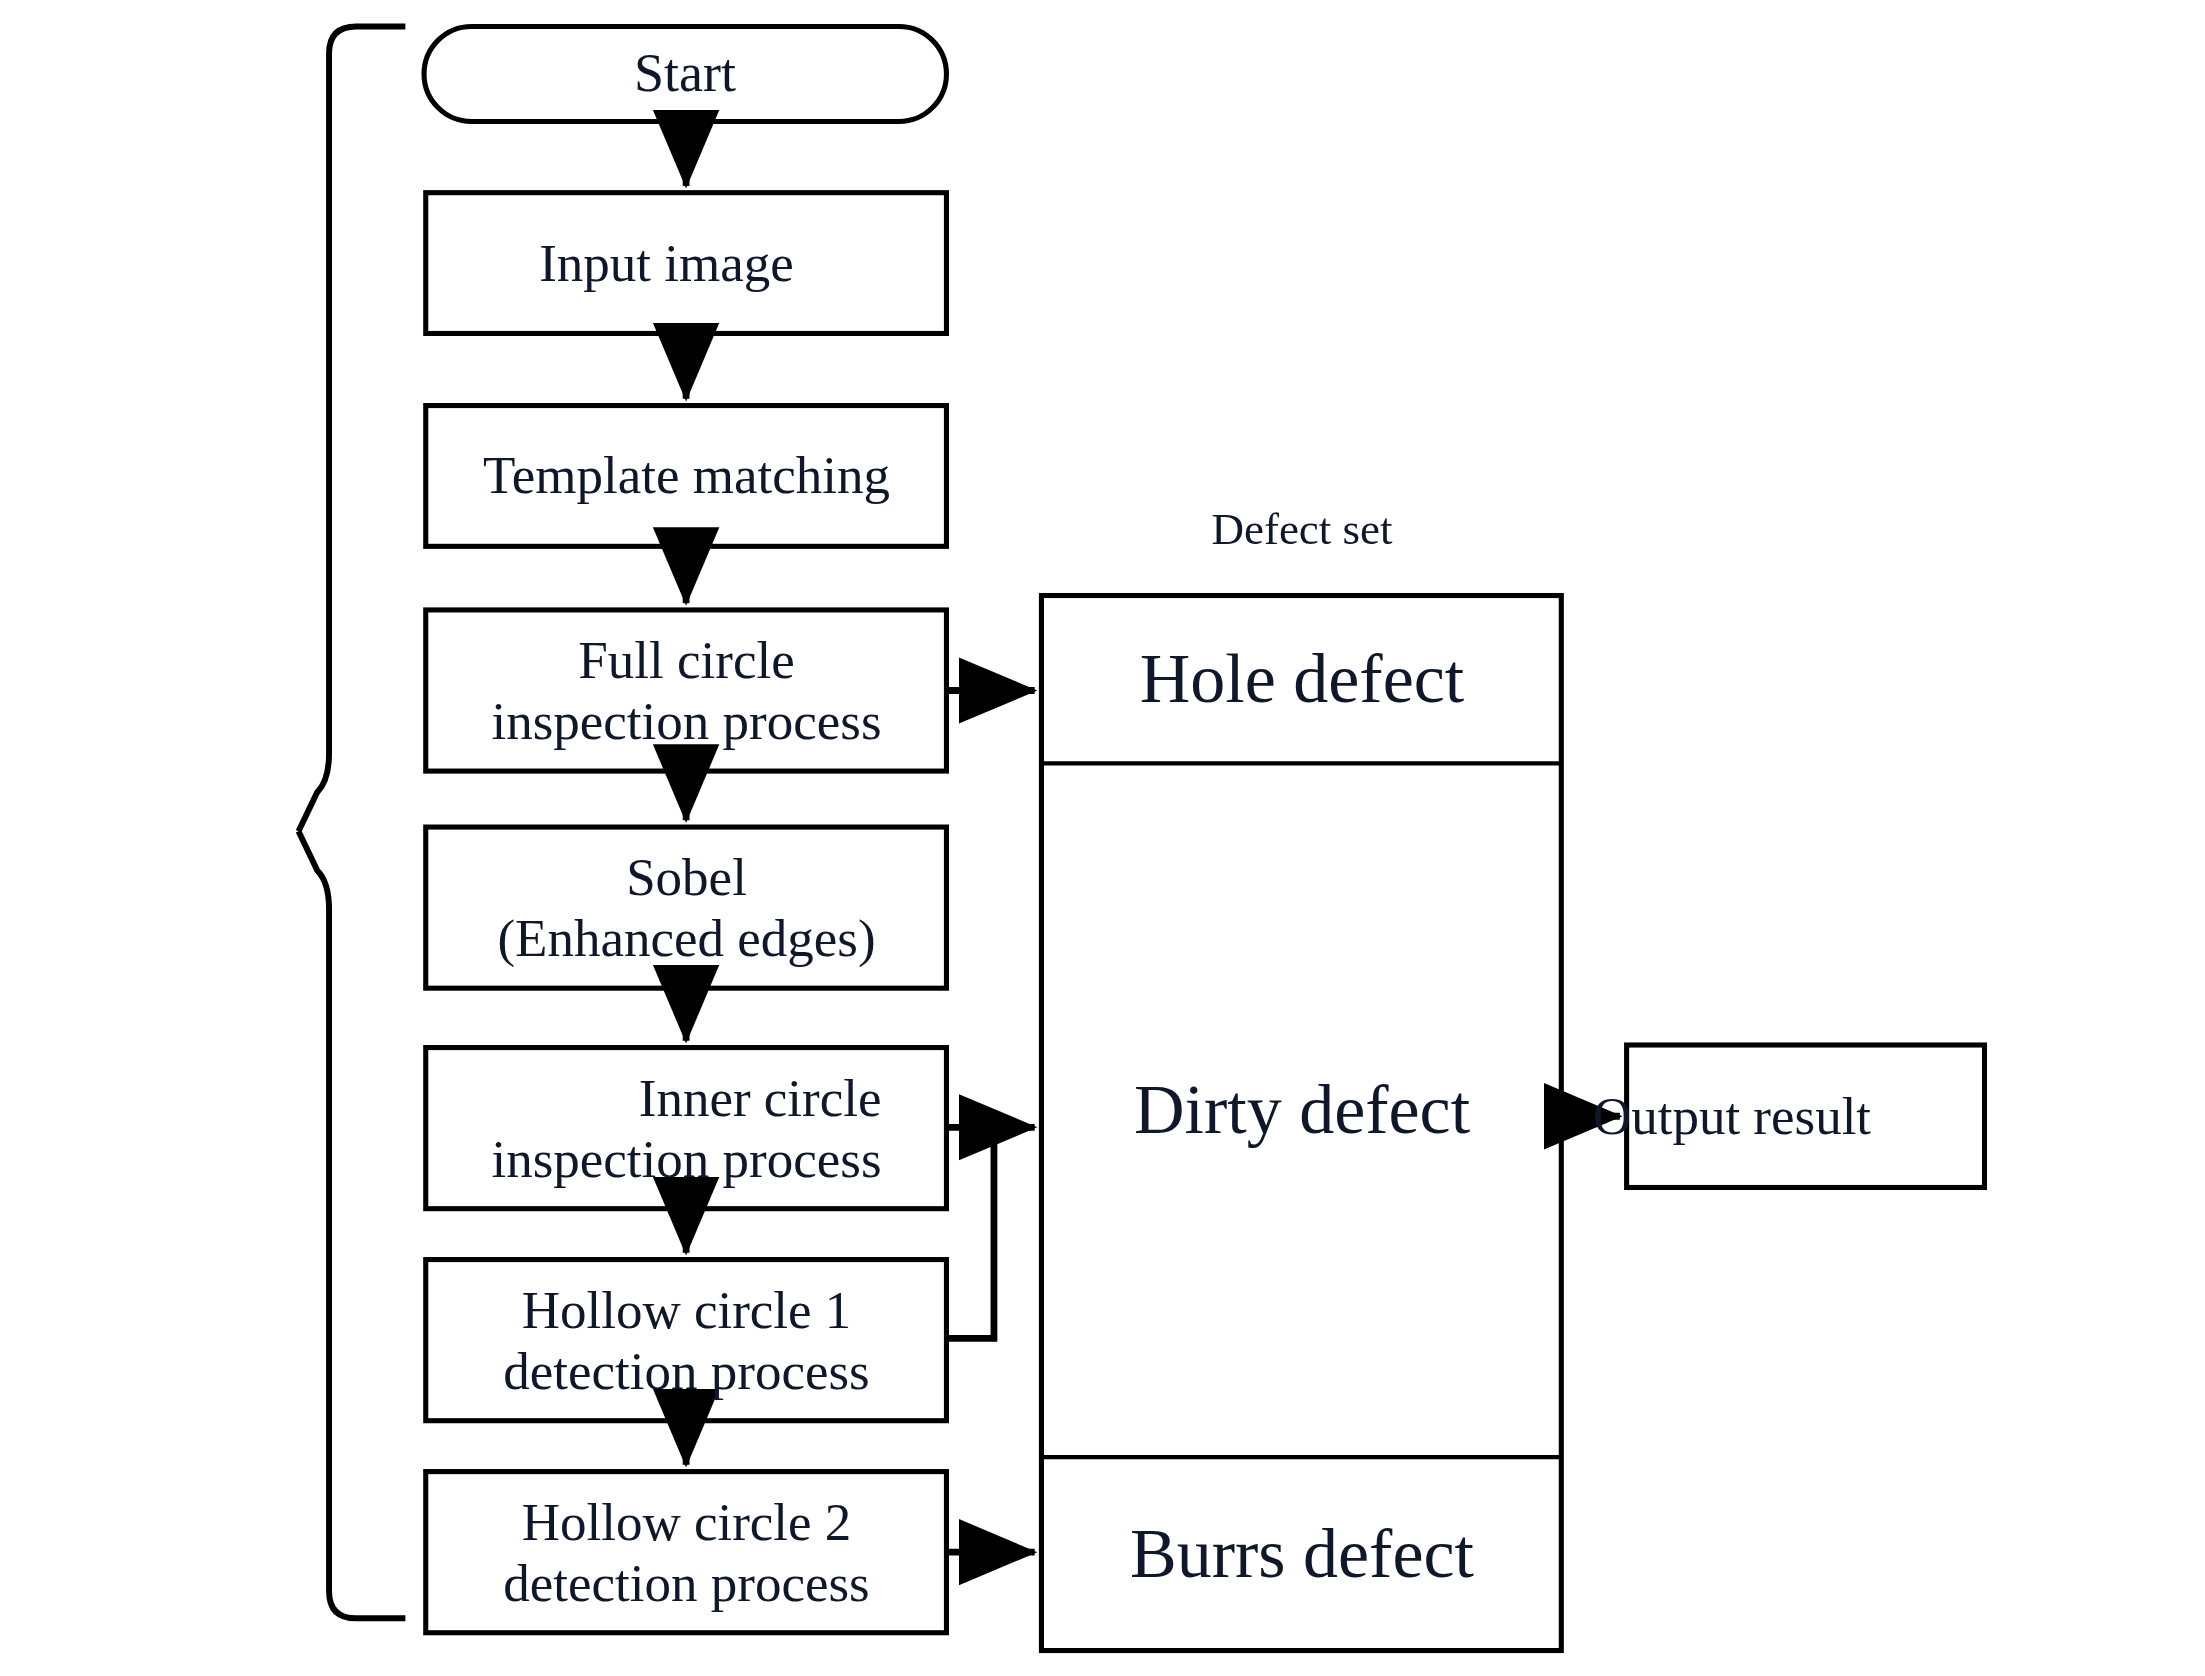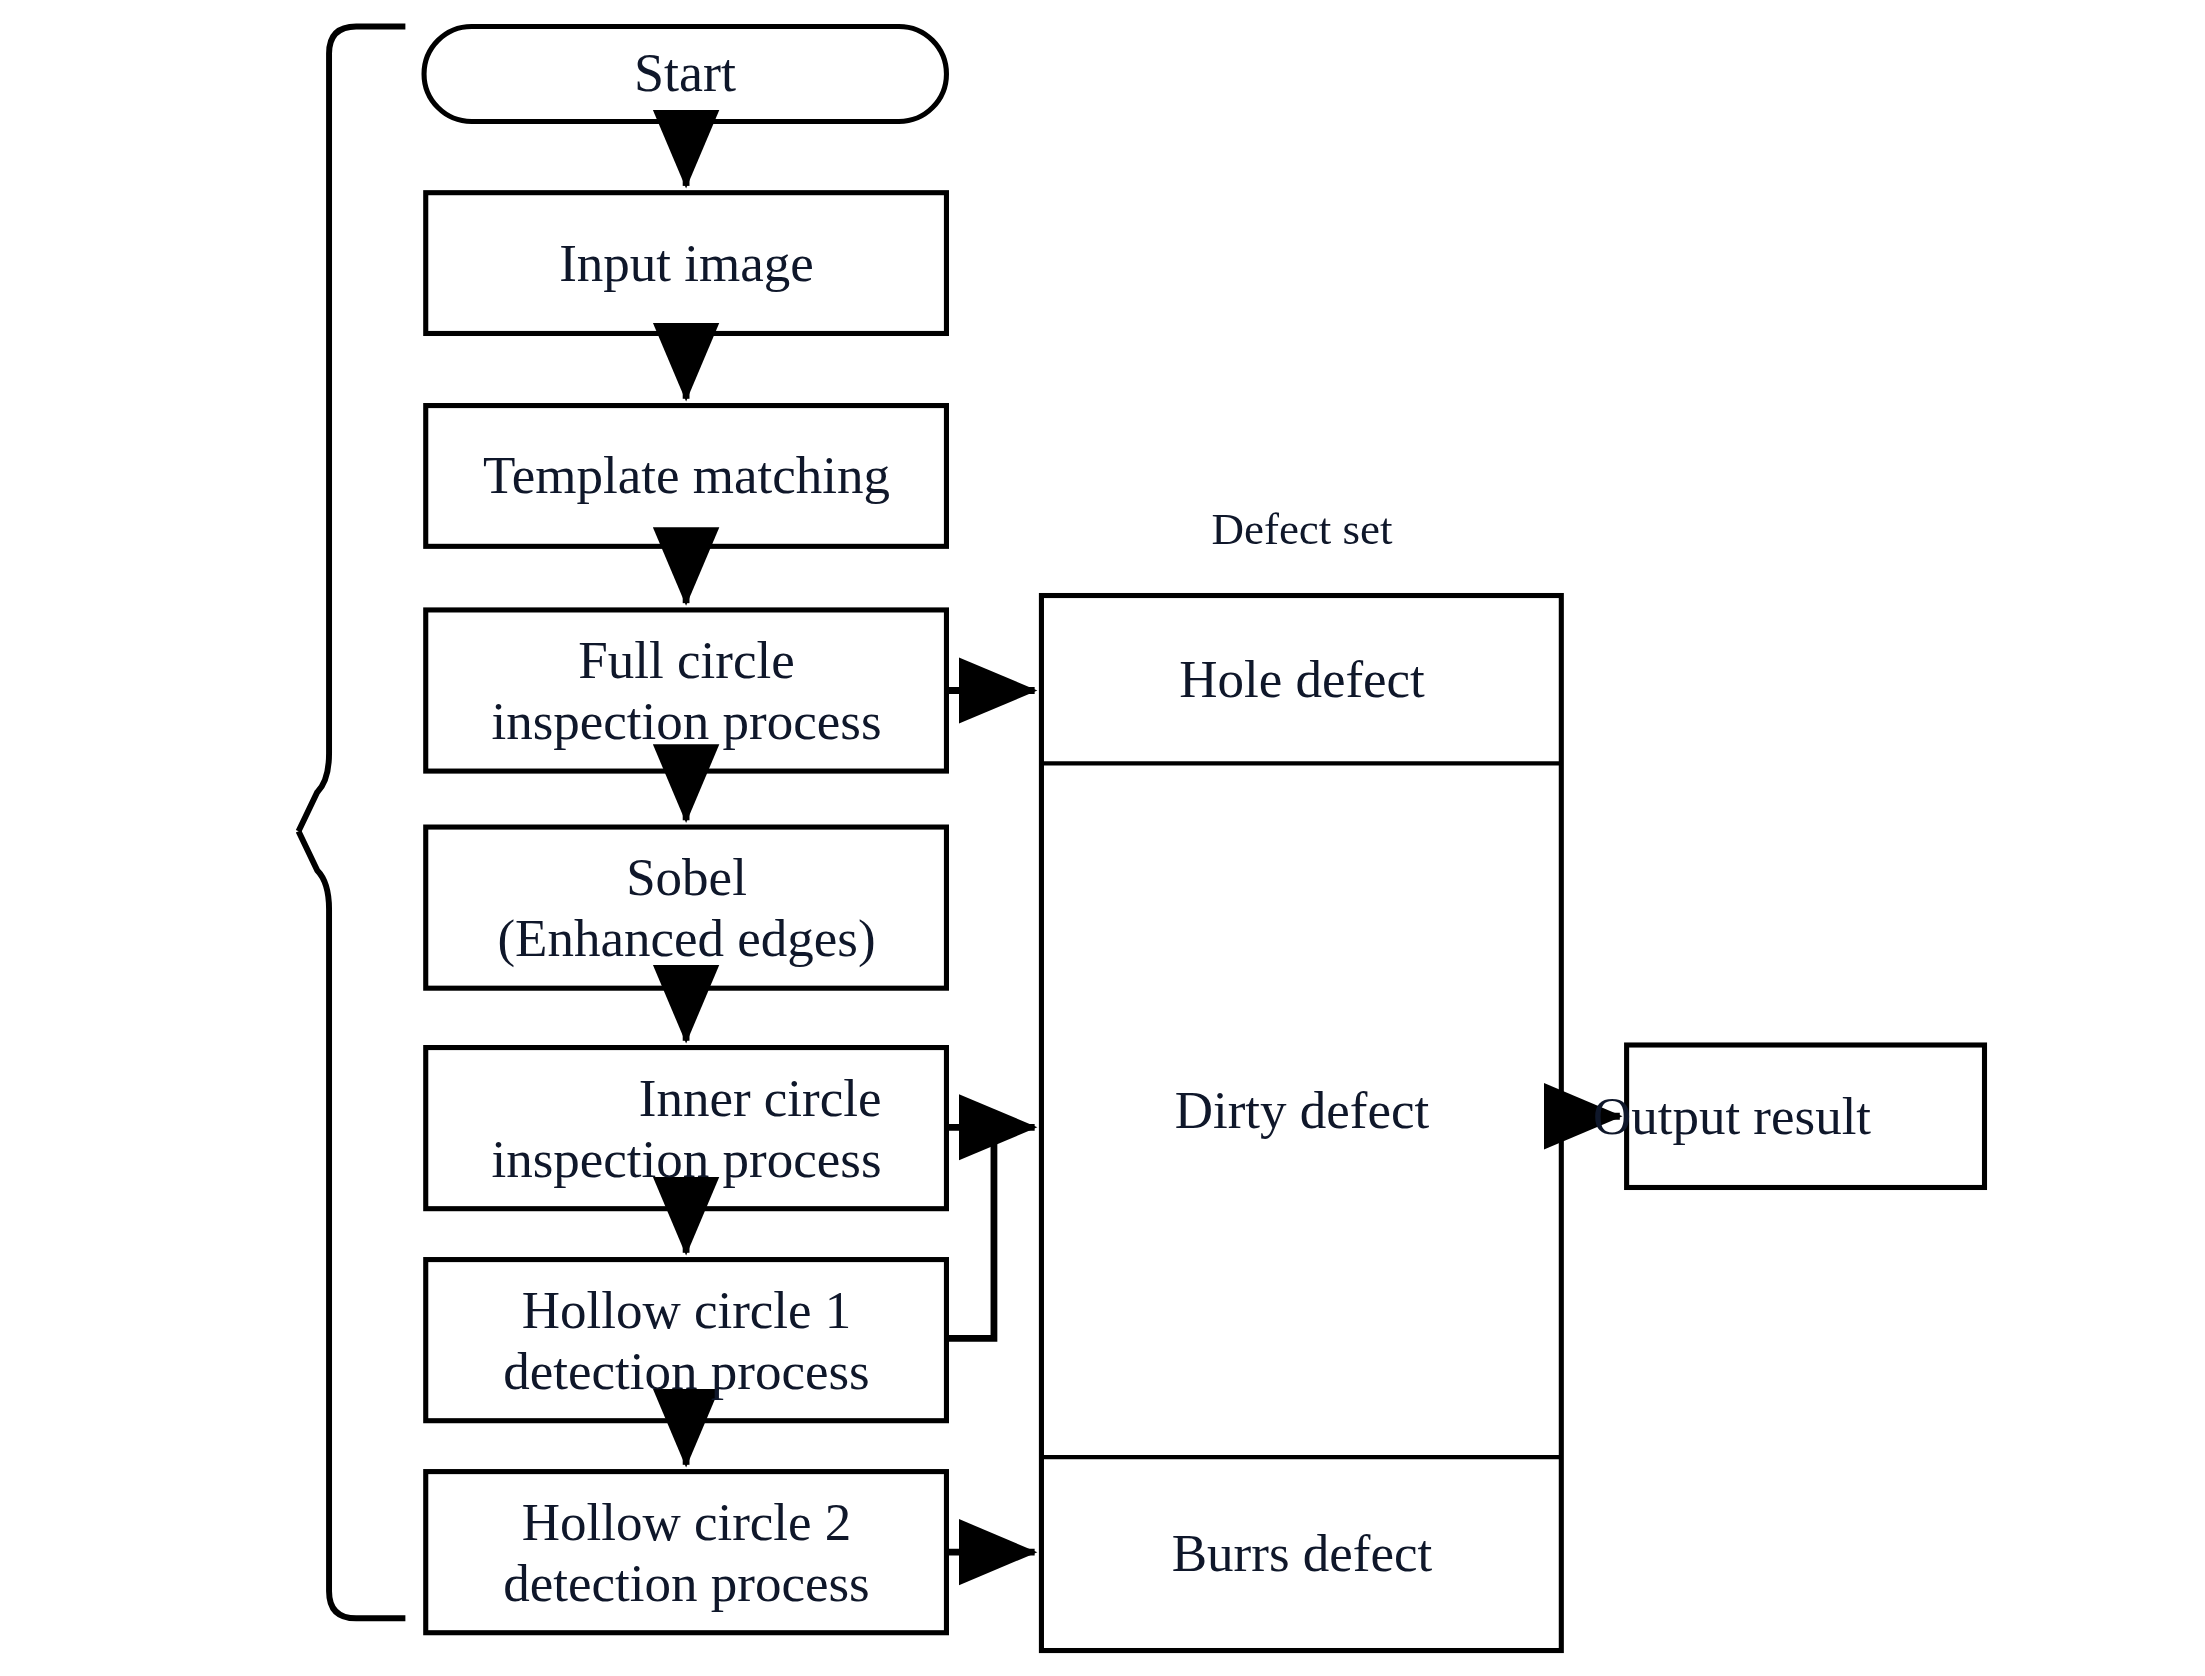--- a/index.html
+++ b/index.html
@@ -31,21 +31,21 @@
     align-items: center;
     justify-content: center;
     text-align: center;
     line-height: 1.14;
     white-space: pre-line;
     color: #0f172a;
     font-family: "Liberation Serif", "DejaVu Serif", serif;
   }
   .box-text  { font-size: 53px; }
   .pill-text { font-size: 54px; }
-  .panel-text{ font-size: 53px; }
+  .panel-text{ font-size: 70px; }
   .cap-text  { font-size: 45px; }
   .brace-text{ font-size: 53px; line-height: 1.18; }
 </style>
 </head>
 <body>
 
 <div id="canvas">
 
   <svg id="vec" viewBox="0 0 2600 1977" xmlns="http://www.w3.org/2000/svg">
     <defs>
@@ -92,21 +92,21 @@
       <polyline points="1116,1578 1172,1578 1172,1329" stroke-width="8"></polyline>
 
       <line x1="1841" y1="1316" x2="1910" y2="1316" stroke-width="8" marker-end="url(#ah)"></line>
 
     </g>
   </svg>
 
 
   <div class="lbl pill-text" style="left:424px; top:26px; width:522px; height:95px;">Start</div>
 
-  <div class="lbl box-text" style="left:426px; top:193px; width:521px; height:141px;">Input image</div>
+  <div class="lbl box-text" style="left:406px; top:193px; width:521px; height:141px;">Input image</div>
 
   <div class="lbl box-text" style="left:426px; top:405px; width:521px; height:141px;">Template matching</div>
 
   <div class="lbl box-text" style="left:426px; top:610px; width:521px; height:161px;">Full circle
 inspection process</div>
 
   <div class="lbl box-text" style="left:426px; top:827px; width:521px; height:161px;">Sobel
 (Enhanced edges)</div>
 
   <div class="lbl box-text" style="left:426px; top:1048px; width:521px; height:161px;text-align:right;">Inner circle

